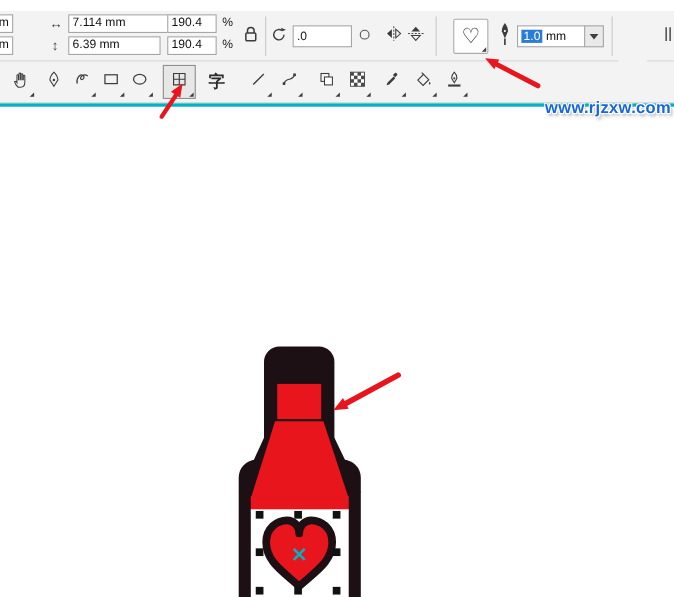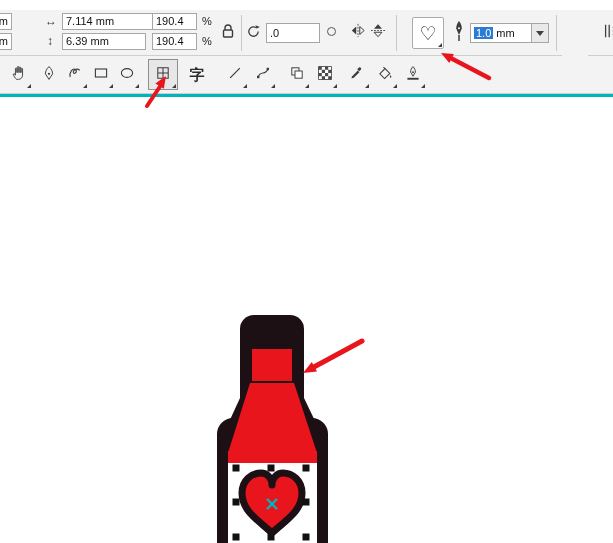--- a/index.html
+++ b/index.html
@@ -269,20 +269,21 @@
             <circle cx="10" cy="9" r="1.2" fill="#3c3c3c"></circle>
             <rect x="3" y="16" width="14" height="2.4" fill="#3c3c3c"></rect>
           </svg>
       </span>
     </div>
   </div>
 
   <div class="tealine"></div>
 
 
+  <div class="watermark">www.rjzxw.com</div>
 
   <div class="canvas">
     <svg class="bottle" width="180" height="300" viewBox="0 0 180 300">
       <rect x="45" y="12" width="64" height="125" rx="14" fill="#1c1014"></rect>
       <polygon points="45,95 109,95 133,145 22,145" fill="#1c1014"></polygon>
       <rect x="22" y="115" width="111" height="170" rx="16" fill="#1c1014"></rect>
       <rect x="57" y="46" width="40" height="32" fill="#e8151d"></rect>
       <polygon points="55,80 99,80 122,150 33,150" fill="#e8151d"></polygon>
       <rect x="33" y="148" width="89" height="14" fill="#e8151d"></rect>
       <rect x="33" y="160" width="89" height="98" fill="#ffffff"></rect>

